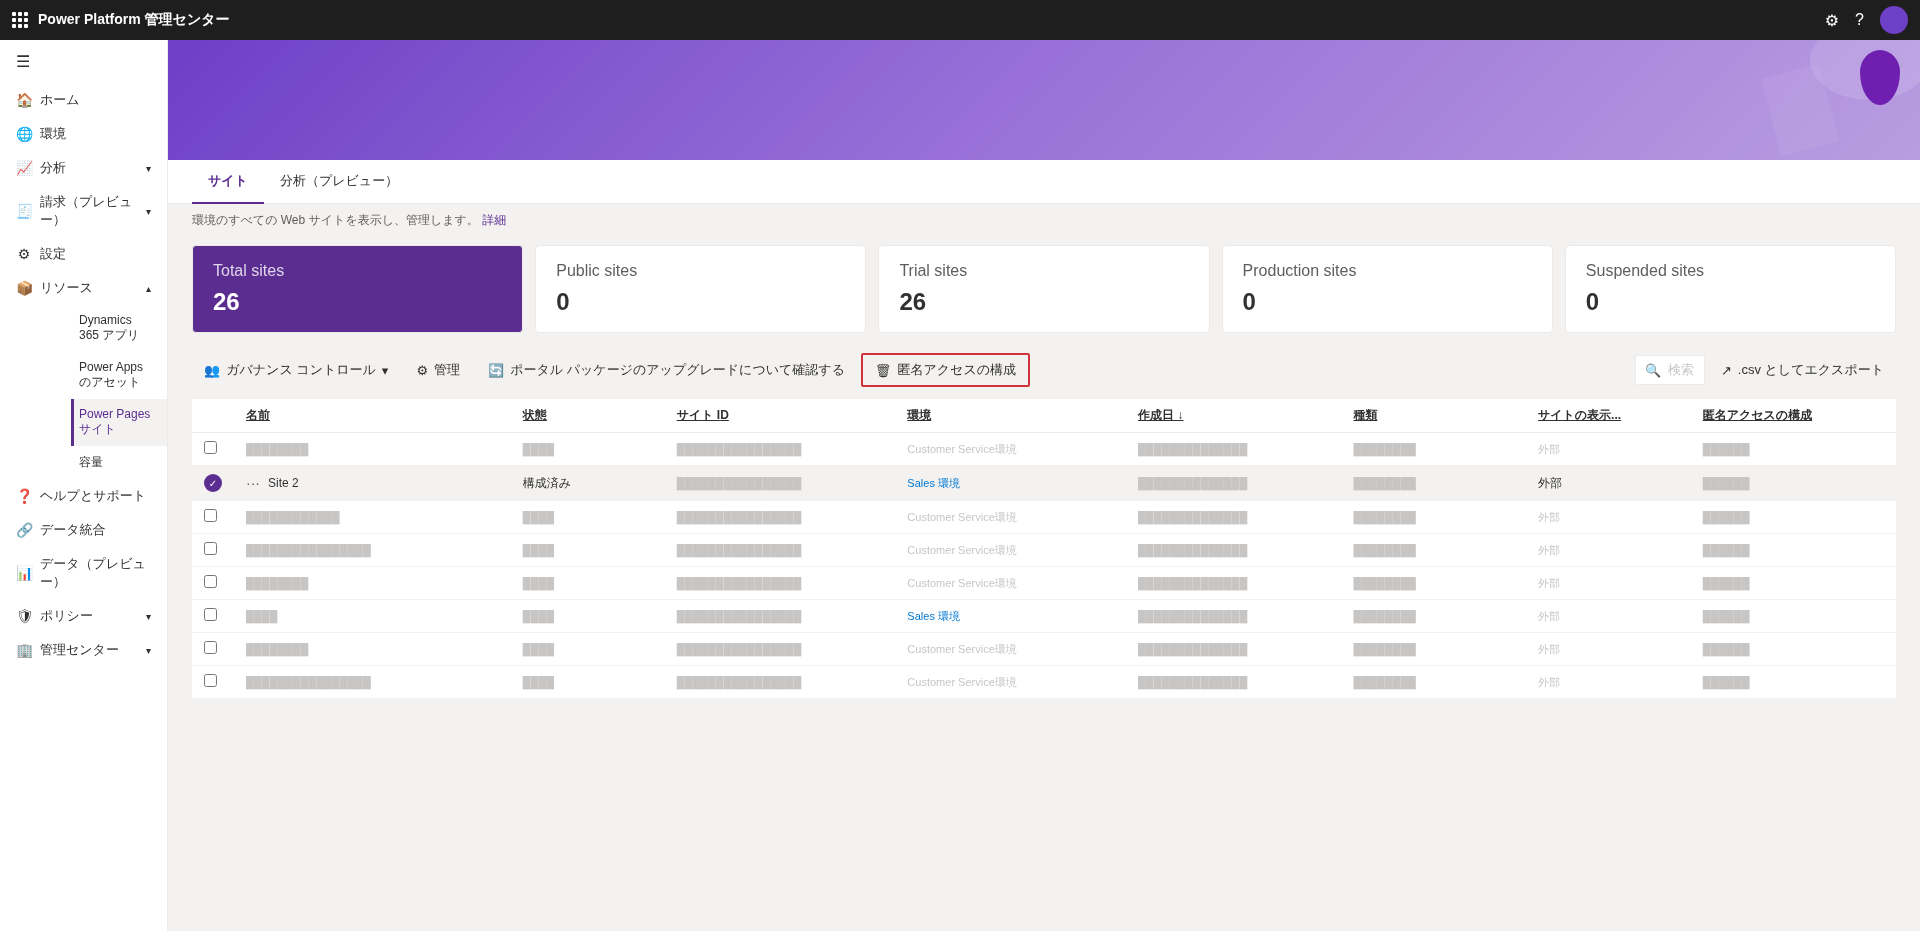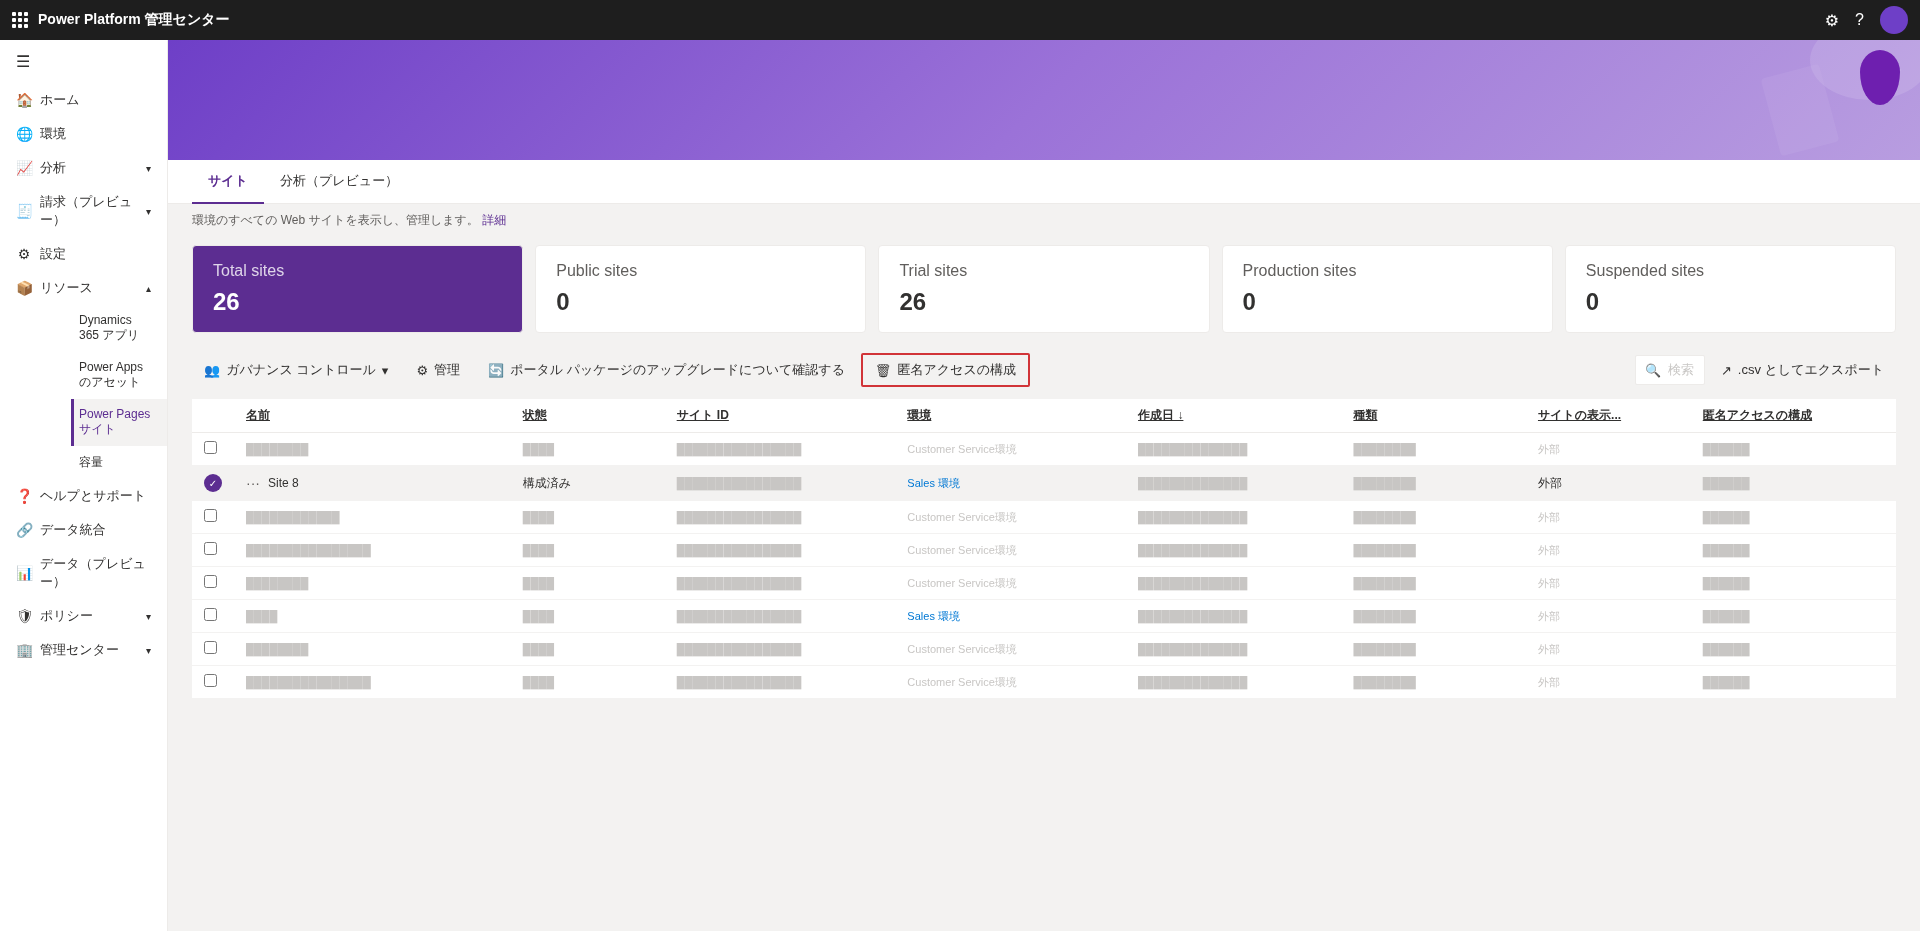--- a/index.html
+++ b/index.html
@@ -459,21 +459,21 @@
             <td><span class="blurred">██████</span></td>
           </tr>
 
           <tr class="selected">
             <td>
               <div class="check-circle">✓</div>
             </td>
             <td>
               <div style="display:flex;align-items:center;gap:8px;">
                 <button class="ellipsis-btn">···</button>
-                <span>Site 8</span>
+                <span>Site 2</span>
               </div>
             </td>
             <td>構成済み</td>
             <td><span class="blurred">████████████████</span></td>
             <td><span class="blurred" style="color:#0078d4;">Sales 環境</span></td>
             <td><span class="blurred">██████████████</span></td>
             <td><span class="blurred">████████</span></td>
             <td>外部</td>
             <td><span class="blurred">██████</span></td>
           </tr>

